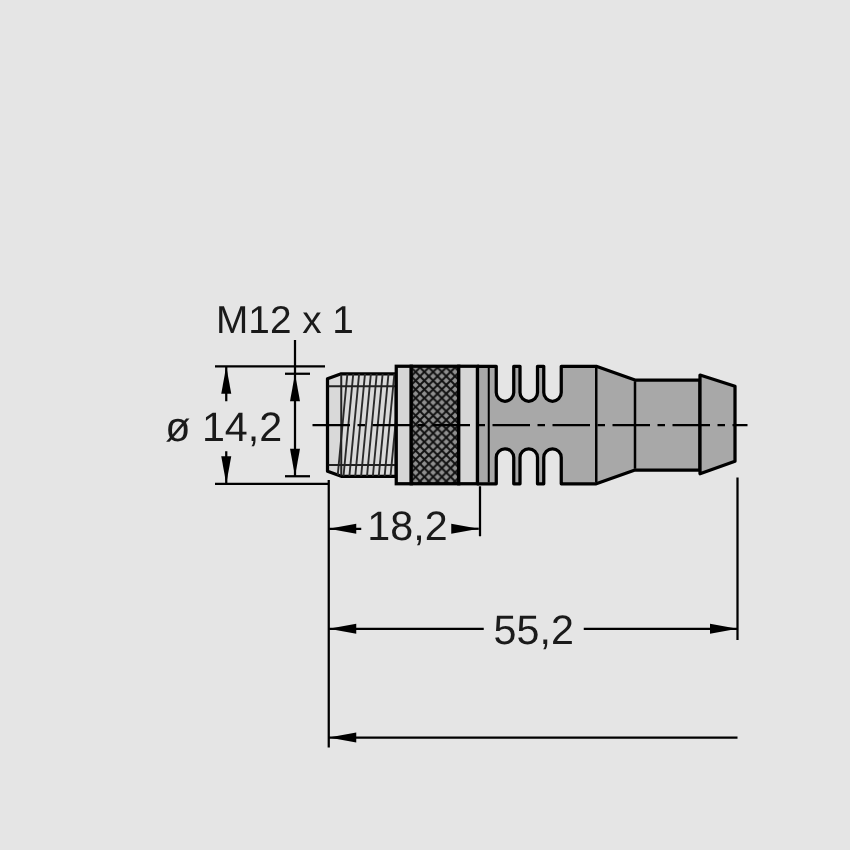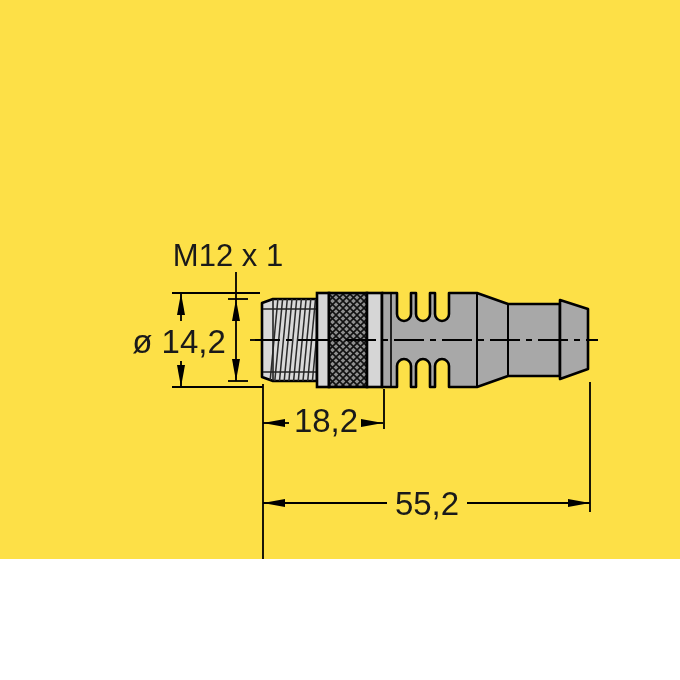--- a/index.html
+++ b/index.html
@@ -3,22 +3,22 @@
 <meta charset="utf-8">
 <style>
   html, body {
     margin: 0;
     padding: 0;
     background: #ffffff;
     font-family: "Liberation Sans", sans-serif;
   }
   .page {
     width: 680px;
-    height: 559px;
-    background: #fde047;
+    height: 680px;
+    background: #e5e5e5;
     position: relative;
     overflow: hidden;
   }
   svg { display: block; }
   .dim-text {
     font-family: "Liberation Sans", sans-serif;
     fill: #1a1a1a;
   }
 </style>
 </head>

